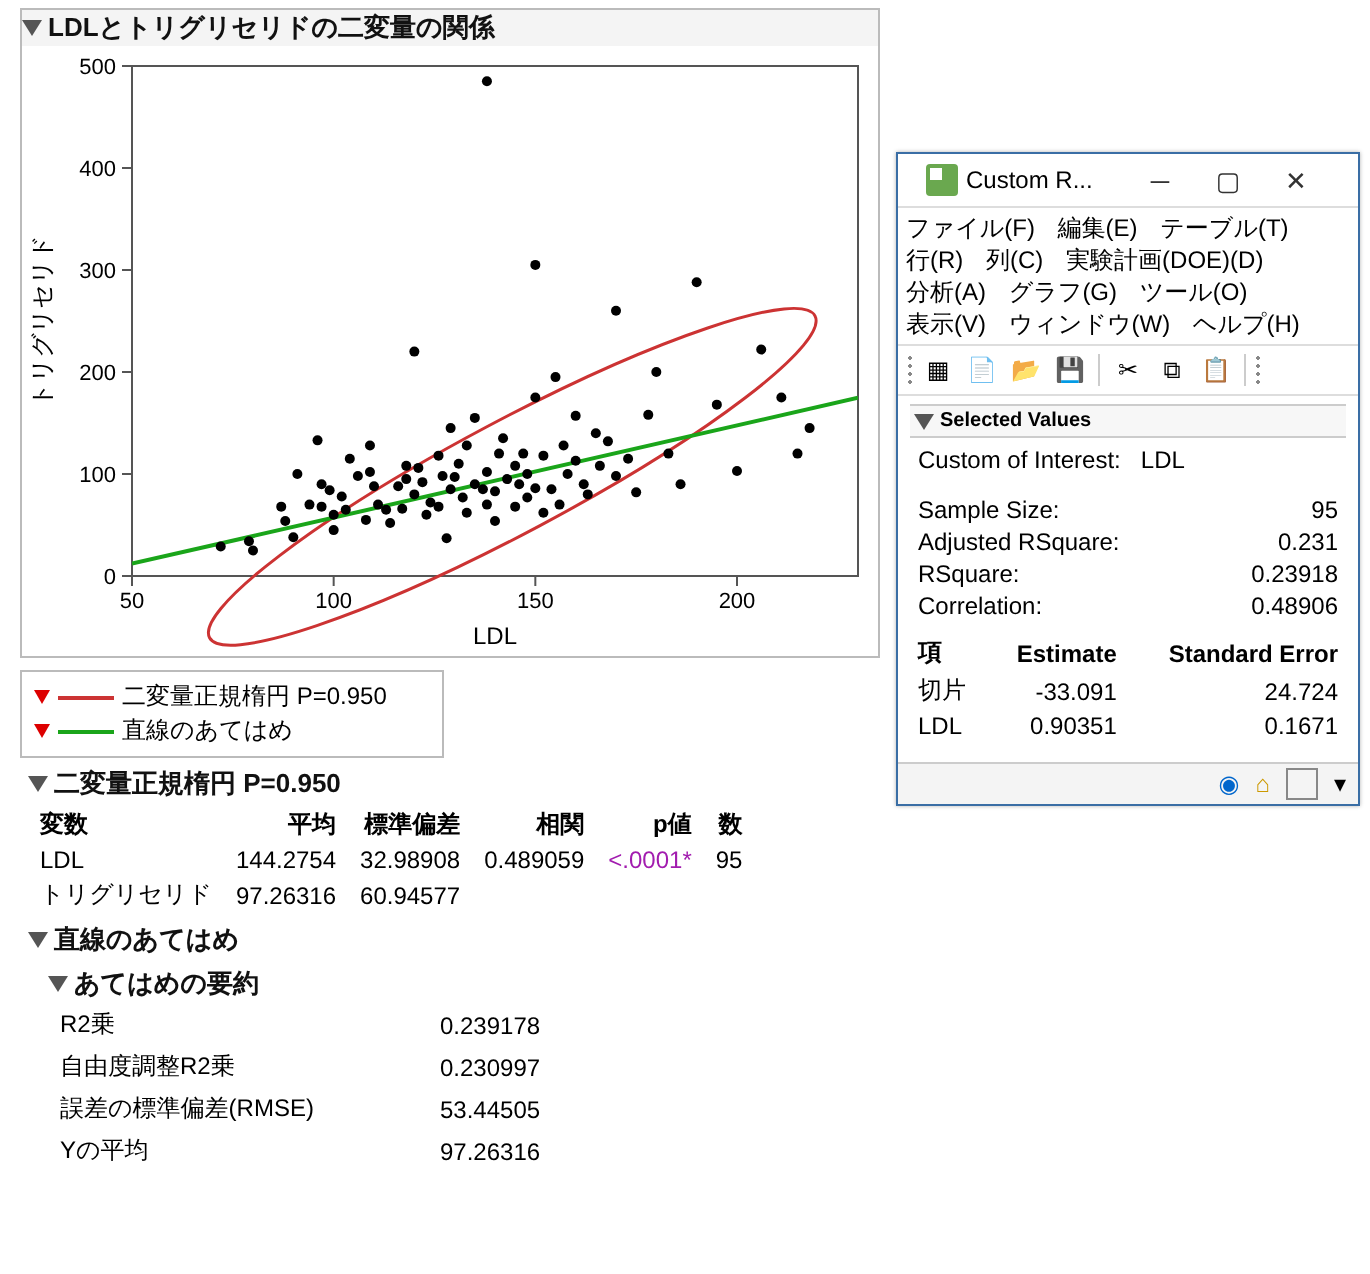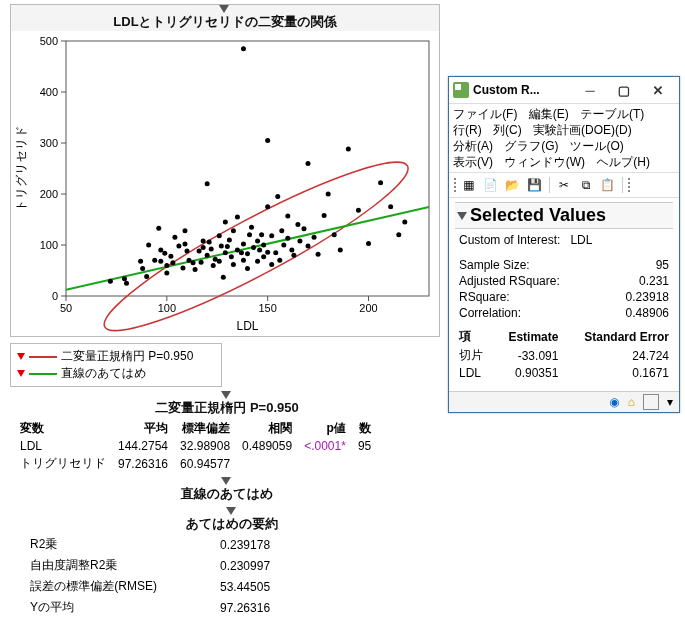--- a/index.html
+++ b/index.html
@@ -21,21 +21,20 @@
     left: 10px;
     top: 4px;
     width: 430px;
   }
   .disclosure {
     display: flex;
     align-items: center;
     font-weight: bold;
     font-size: 13px;
     color: #111;
-    flex-direction: column;
   }
   .disc-tri {
     width: 0; height: 0;
     border-left: 5px solid transparent;
     border-right: 5px solid transparent;
     border-top: 8px solid #555;
     margin-right: 3px;
     flex-shrink:0;
   }
   .section-border {
@@ -98,35 +97,34 @@
     border: 1px solid #3a6ea5;
     background: #fff;
     box-shadow: 0 0 2px rgba(0,0,0,.3);
   }
   .titlebar {
     height: 26px;
     background: #fff;
     border-bottom: 1px solid #ddd;
     display: flex;
     align-items: center;
-    padding: 0 4px;
-    font-weight: bold;
+    padding: 0 14px;
   }
   .appicon { width:16px;height:16px;background:#6aa84f;border-radius:2px;margin-right:4px;position:relative;}
   .appicon:before{content:"";position:absolute;left:2px;top:2px;width:6px;height:6px;background:#fff;}
   .titlebar .title{ flex:1; font-size:12px; white-space:nowrap; overflow:hidden; text-overflow:ellipsis;}
   .winbtn { width:34px;height:20px;display:flex;align-items:center;justify-content:center;color:#333;font-size:13px;}
   .menubar { padding: 2px 4px; line-height:16px; font-size:12px; border-bottom:1px solid #ddd; background:#fff;}
   .menubar span{ margin-right:8px; display:inline-block;}
   .toolbar { padding:2px 4px; border-bottom:1px solid #ddd; display:flex; align-items:center; gap:2px;}
   .tbtn{ width:18px;height:18px;display:flex;align-items:center;justify-content:center;font-size:12px;border:1px solid transparent;}
   .tsep{ width:1px;height:16px;background:#ccc;margin:0 2px;}
   .dotgrip{width:4px;height:16px;background-image:radial-gradient(#888 1px,transparent 1px);background-size:4px 4px;}
   .rw-body{ padding:4px 6px 10px 6px;}
-  .rw-heading{ font-weight:bold; font-size:18px; border-top:1px solid #ccc;border-bottom:1px solid #ccc;background:#f7f7f7;padding:2px 2px;display:flex;align-items:center;}
+  .rw-heading{ font-weight:bold; font-size:10px; border-top:1px solid #ccc;border-bottom:1px solid #ccc;background:#f7f7f7;padding:2px 2px;display:flex;align-items:center;}
   .kv{ display:flex; justify-content:space-between; font-size:12px; padding:1px 0;}
   .estbl{ width:100%; border-collapse:collapse; font-size:12px; margin-top:6px;}
   .estbl th,.estbl td{ padding:1px 4px; text-align:right;}
   .estbl th.lbl,.estbl td.lbl{text-align:left;}
   .statusbar{height:20px;border-top:1px solid #ccc;background:#f4f4f4;display:flex;align-items:center;justify-content:flex-end;padding:0 6px;gap:8px;}
   .sb-icon{width:14px;height:14px;border:1px solid #888;}
 </style>
 </head>
 <body>
 

